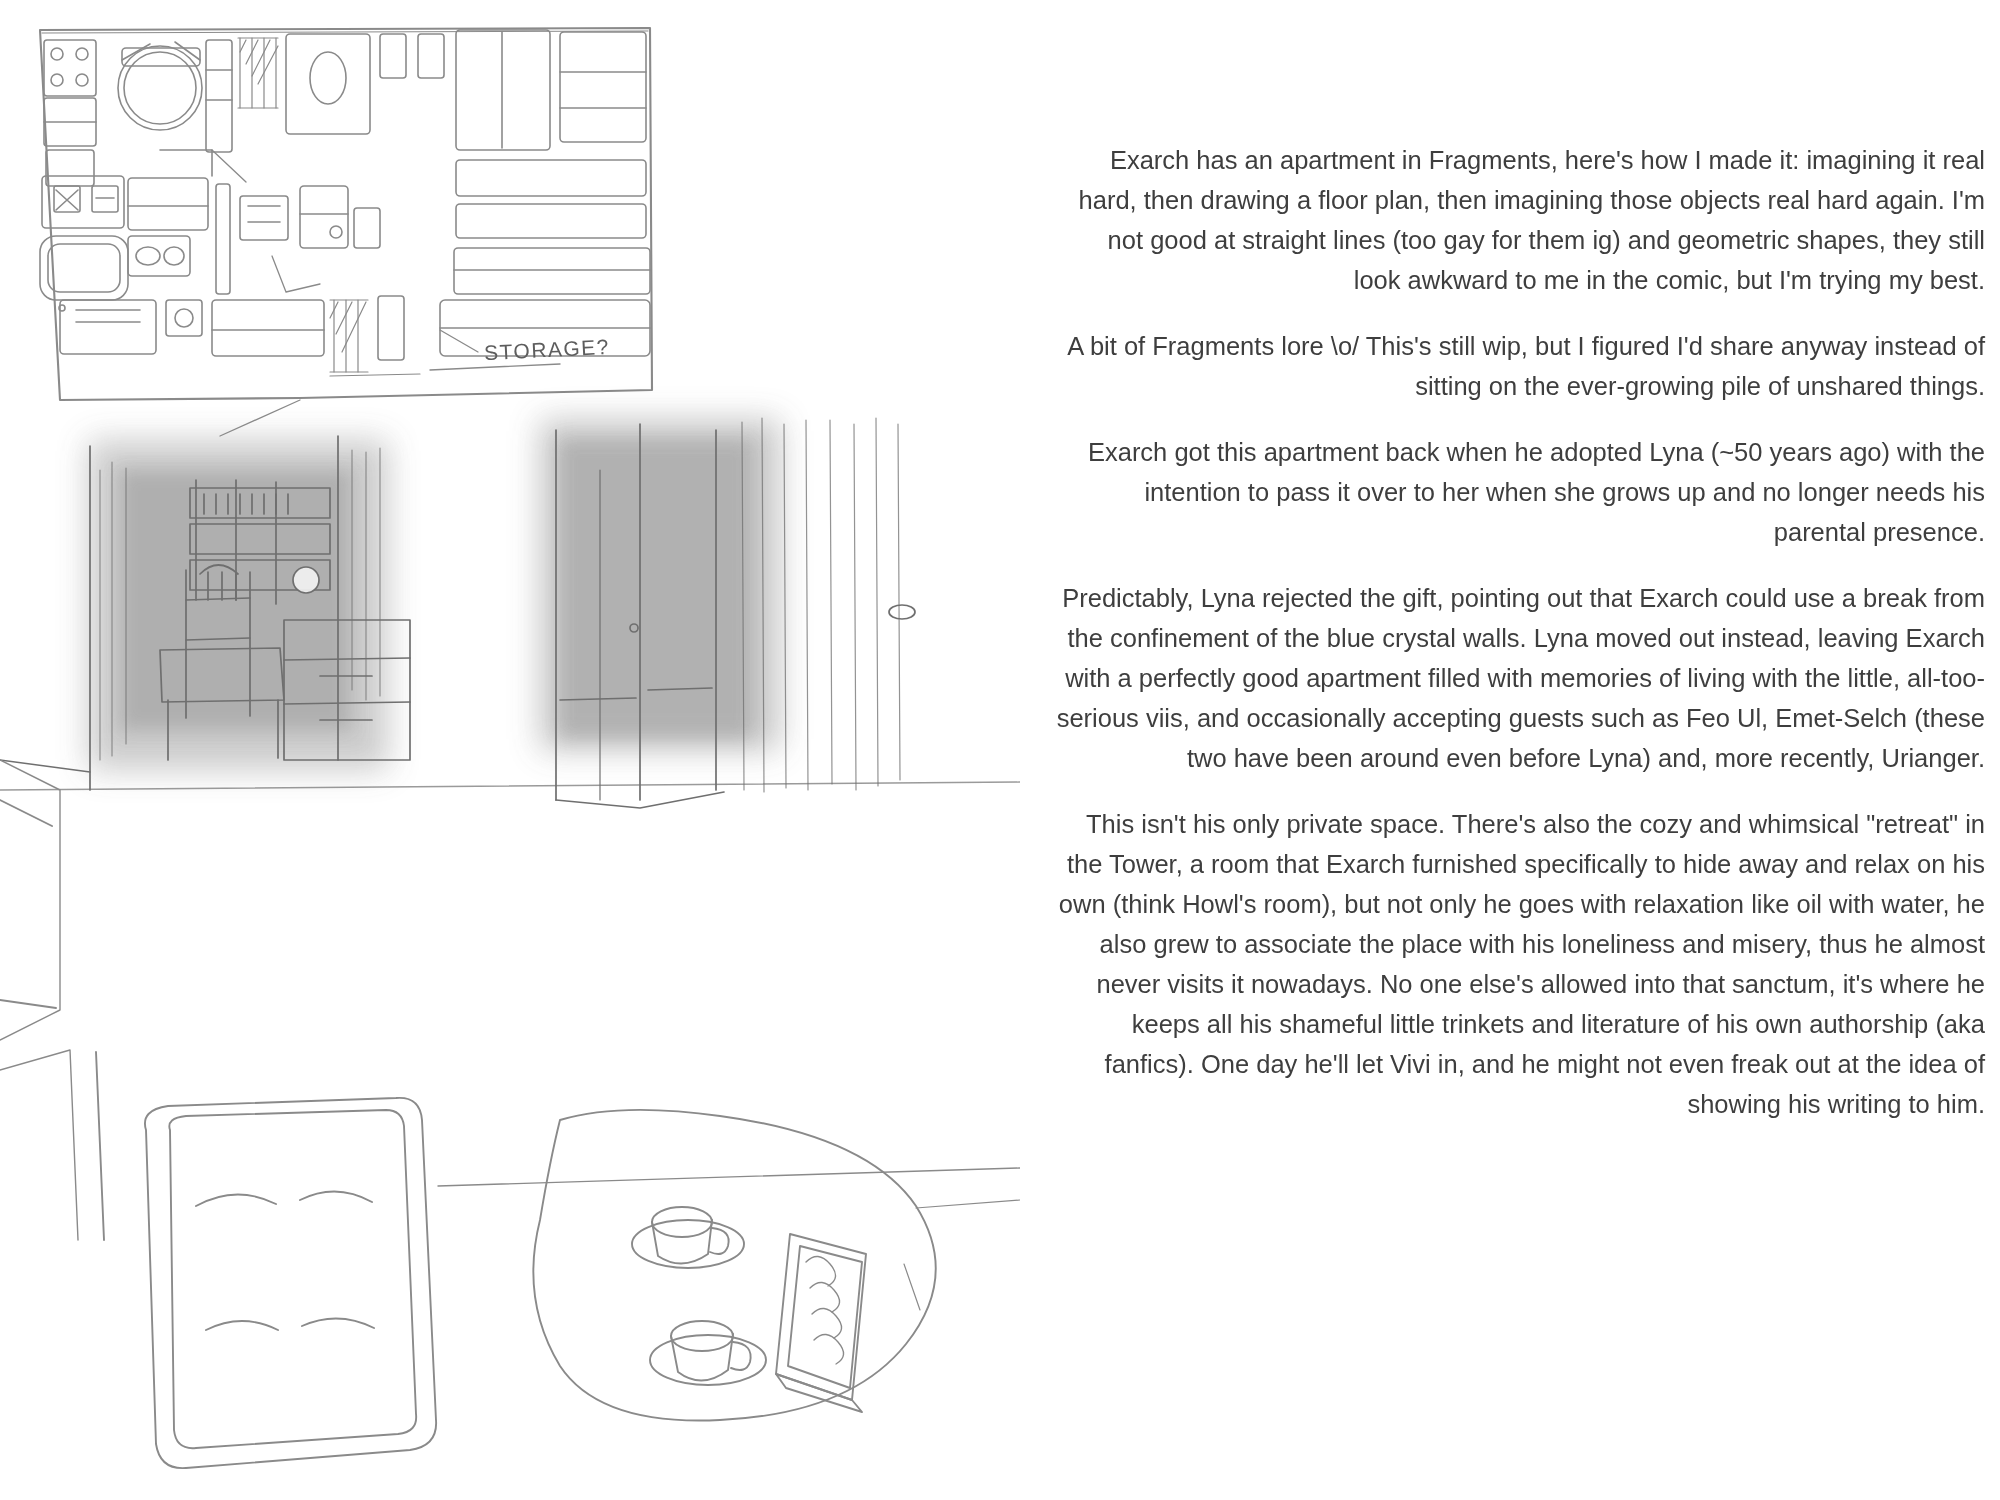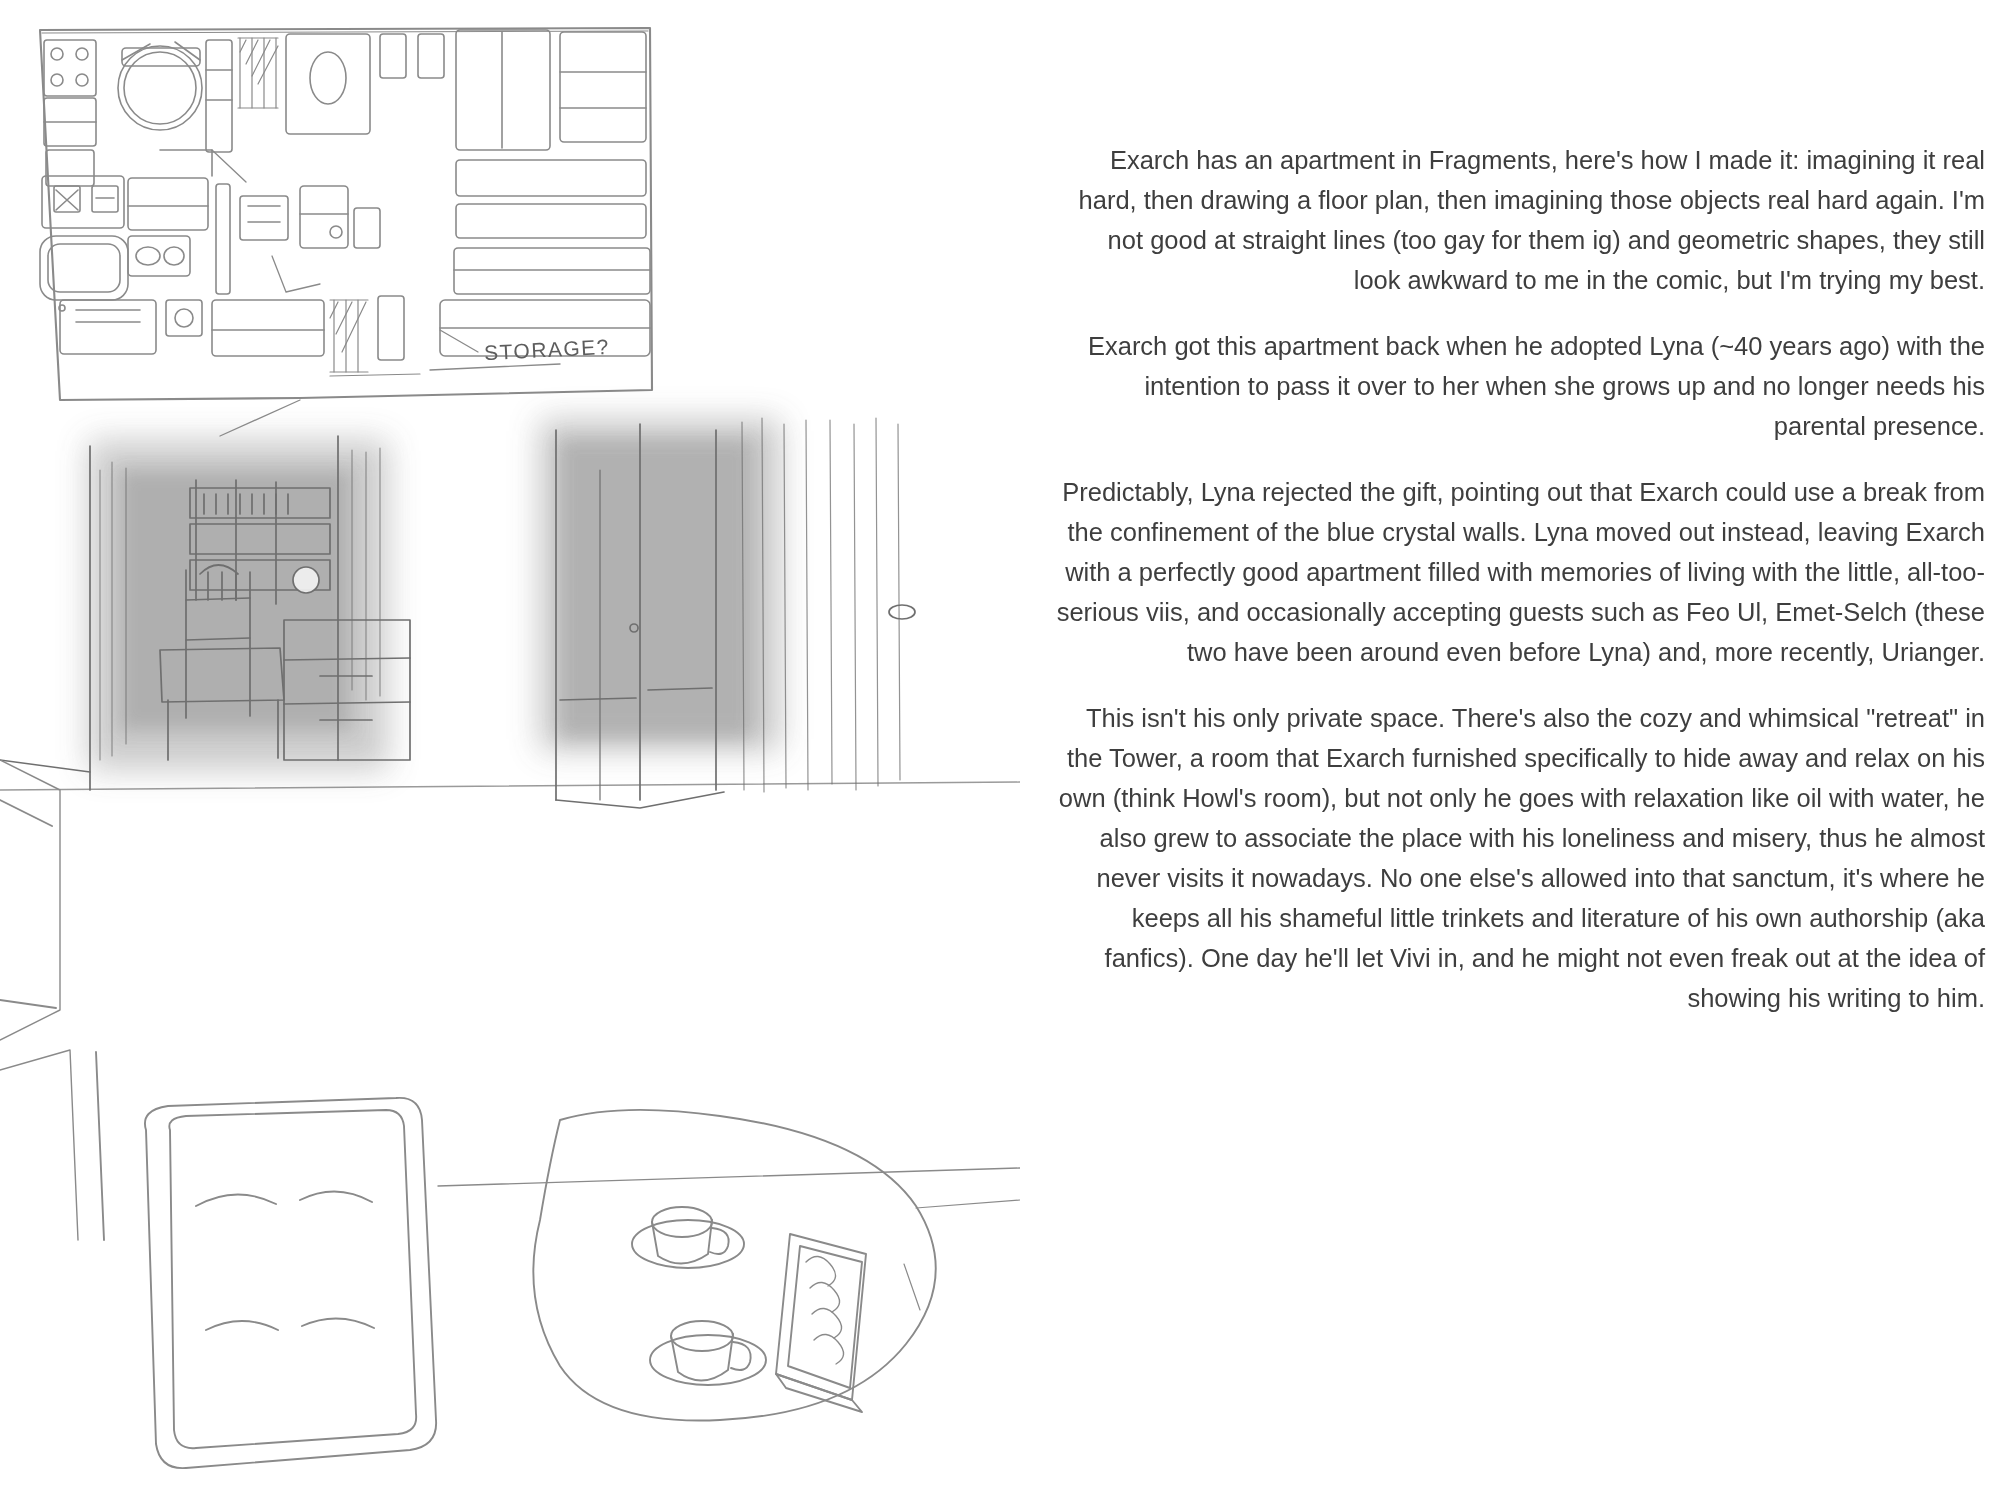--- a/index.html
+++ b/index.html
@@ -259,18 +259,19 @@
         <path d="M776 1374 L852 1400 L862 1412 L786 1388 Z"></path>
         <path d="M904 1264 L920 1310" stroke-width="1.2"></path>
       </g>
     </svg>
 
     <div class="storage-label">STORAGE?</div>
   </div>
 
   <div class="text-col">
     <p class="para">Exarch has an apartment in Fragments, here's how I made it: imagining it real hard, then drawing a floor plan, then imagining those objects real hard again. I'm not good at straight lines (too gay for them ig) and geometric shapes, they still look awkward to me in the comic, but I'm trying my best.</p>
-    <p class="para">Exarch got this apartment back when he adopted Lyna (~40 years ago) with the intention to pass it over to her when she grows up and no longer needs his parental presence.</p>
+    <p class="para">A bit of Fragments lore \o/ This's still wip, but I figured I'd share anyway instead of sitting on the ever-growing pile of unshared things.</p>
+    <p class="para">Exarch got this apartment back when he adopted Lyna (~50 years ago) with the intention to pass it over to her when she grows up and no longer needs his parental presence.</p>
     <p class="para">Predictably, Lyna rejected the gift, pointing out that Exarch could use a break from the confinement of the blue crystal walls. Lyna moved out instead, leaving Exarch with a perfectly good apartment filled with memories of living with the little, all-too-serious viis, and occasionally accepting guests such as Feo Ul, Emet-Selch (these two have been around even before Lyna) and, more recently, Urianger.</p>
     <p class="para">This isn't his only private space. There's also the cozy and whimsical "retreat" in the Tower, a room that Exarch furnished specifically to hide away and relax on his own (think Howl's room), but not only he goes with relaxation like oil with water, he also grew to associate the place with his loneliness and misery, thus he almost never visits it nowadays. No one else's allowed into that sanctum, it's where he keeps all his shameful little trinkets and literature of his own authorship (aka fanfics). One day he'll let Vivi in, and he might not even freak out at the idea of showing his writing to him.</p>
   </div>
 
 </div>
 
 </body></html>

